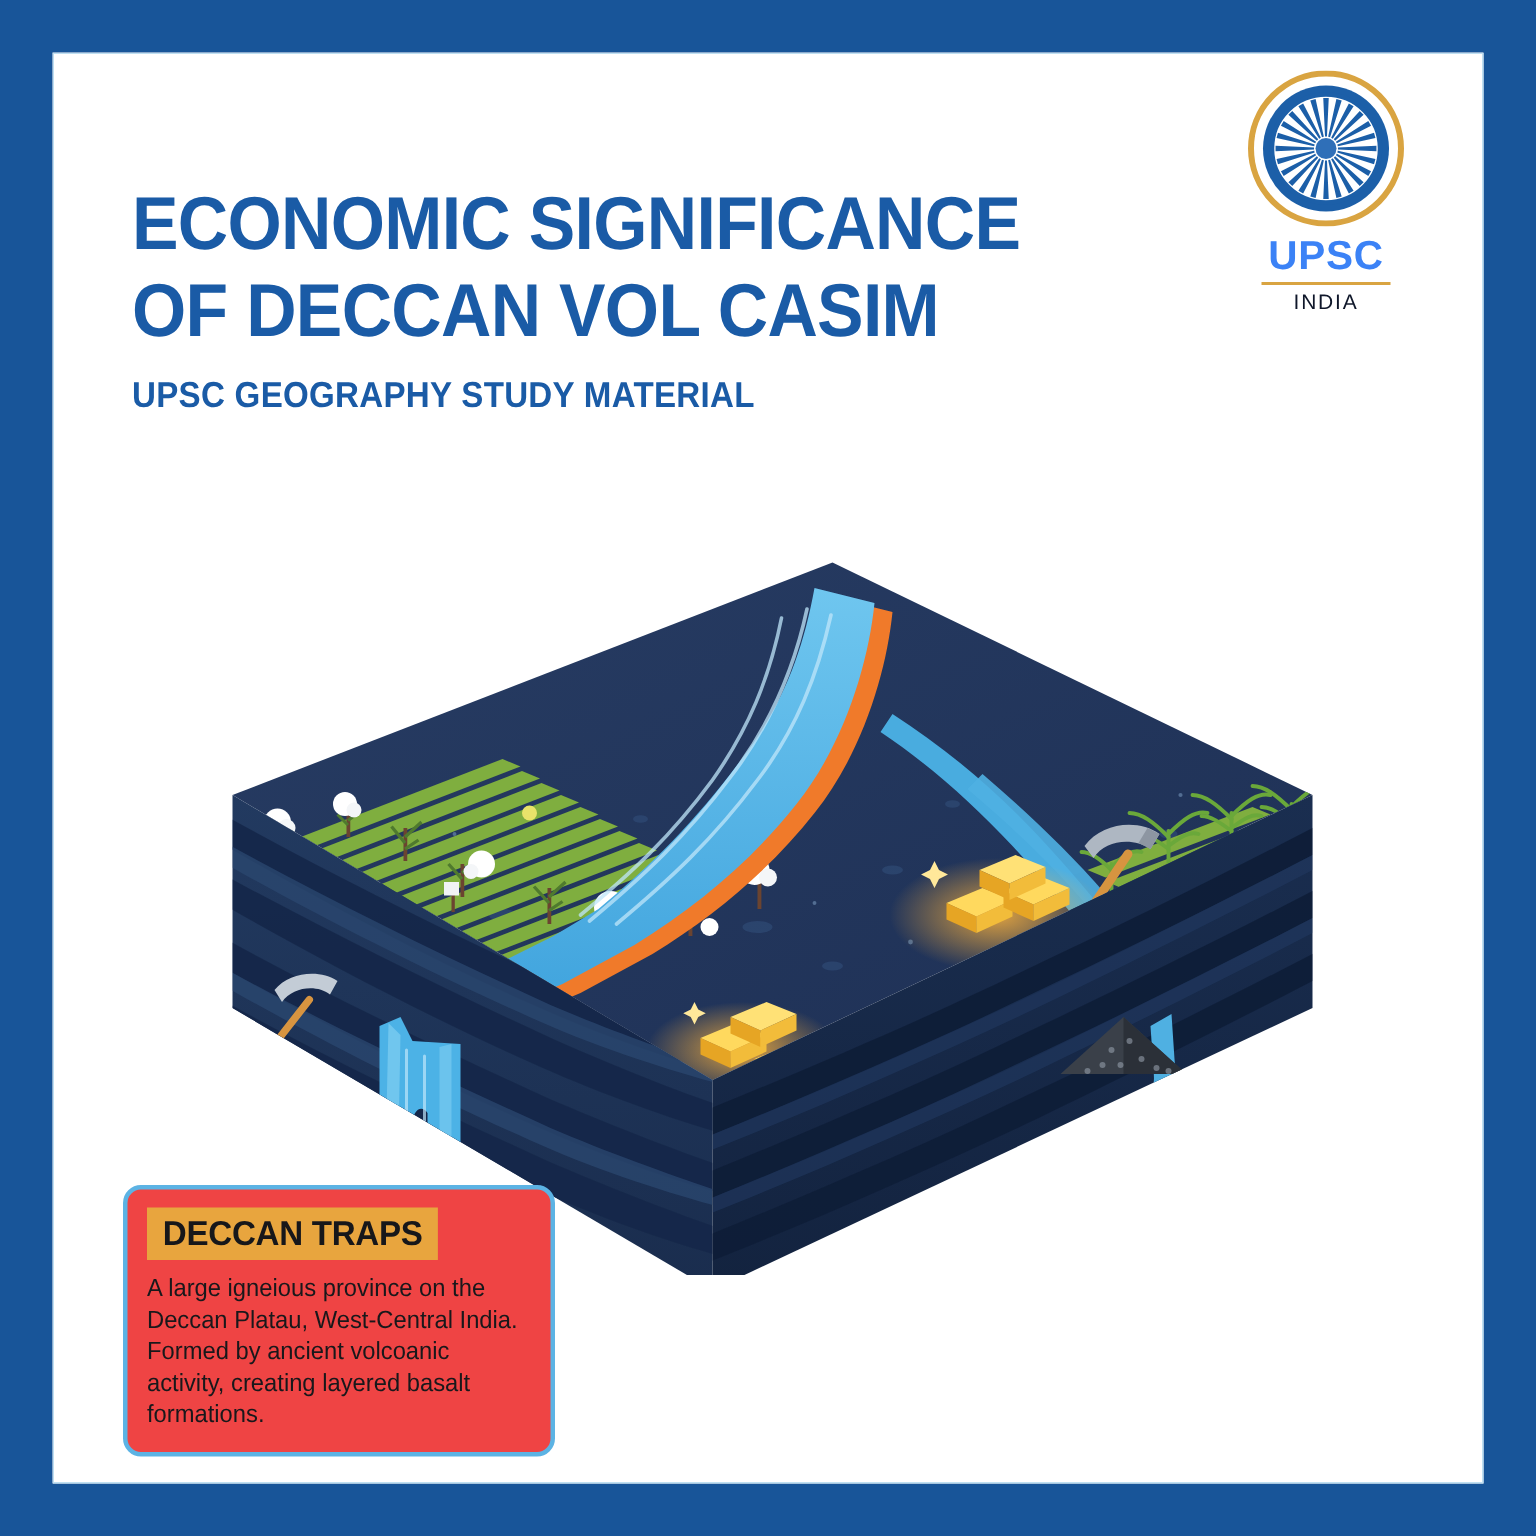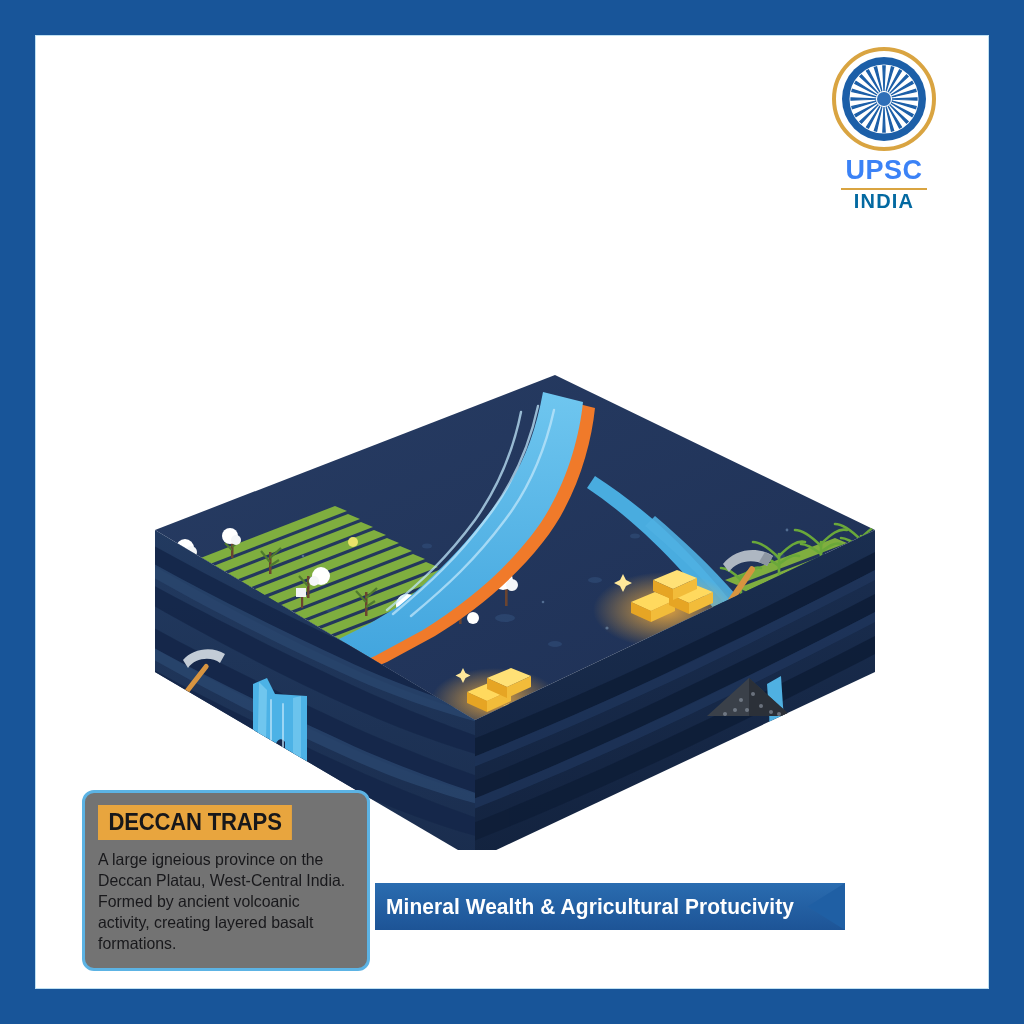--- a/index.html
+++ b/index.html
@@ -77,44 +77,44 @@
     letter-spacing: 0.5px;
     line-height: 30px;
   }
   #upsc-rule {
     width: 86px;
     height: 2px;
     background: #d9a441;
     margin: 3px auto 3px auto;
   }
   #upsc-sub {
-    font-size: 20px;
-    font-weight: 700;
-    color: #0369a1;
+    font-size: 14px;
+    font-weight: 400;
+    color: #0f172a;
     letter-spacing: 1.2px;
     line-height: 17px;
   }
 
   
   #scene {
     position: absolute;
     left: 0px;
     top: 245px;
     width: 954px;
     height: 570px;
   }
   #scene svg { display: block; }
 
   
   #info-card {
     position: absolute;
     left: 47px;
     top: 755px;
     width: 288px;
-    background: #737373;
+    background: #ef4444;
     border: 3px solid #5cb3e4;
     border-radius: 12px;
     box-sizing: border-box;
     padding: 12px 13px 14px 13px;
     z-index: 6;
   }
   #info-title {
     display: inline-block;
     background: #e8a53e;
     color: #17171a;
@@ -174,20 +174,25 @@
     transform: scaleX(0.95);
     white-space: nowrap;
   }
 </style>
 </head>
 <body>
 
 <div id="poster">
   <div id="canvas">
 
+    <div id="title-block">
+      <div class="title-line">ECONOMIC SIGNIFICANCE</div>
+      <div class="title-line">OF DECCAN VOL CASIM</div>
+      <div id="subtitle">UPSC GEOGRAPHY STUDY MATERIAL</div>
+    </div>
 
     <div id="upsc-logo">
       <div id="chakra-wrap">
         <svg viewBox="0 0 104 104" width="104" height="104">
           <circle cx="52" cy="52" r="50" fill="none" stroke="#d9a441" stroke-width="4"></circle>
           <circle cx="52" cy="52" r="42" fill="#1c5fa8"></circle>
           <circle cx="52" cy="52" r="36" fill="#ffffff"></circle>
           <g stroke="#1c5fa8" stroke-width="1.6" fill="#1c5fa8">
             <g id="spokes">
                 <polygon points="60,52 84.97978956327512,50.845235798056905 84.97978956327512,53.154764201943095" fill="#1c5fa8" stroke="#1c5fa8" stroke-width="1.3"></polygon>
@@ -601,19 +606,15 @@
           </g>
         </g>
       </svg>
     </div>
 
     <div id="info-card">
       <div id="info-title">DECCAN TRAPS</div>
       <div id="info-body">A large igneious province on the Deccan Platau, West-Central India. Formed by ancient volcoanic activity, creating layered basalt formations.</div>
     </div>
 
-    <div id="ribbon">
-      <div id="ribbon-inner"></div>
-      <div id="ribbon-label">Mineral Wealth &amp; Agricultural Protucivity</div>
-    </div>
 
   </div>
 </div>
 
 </body></html>

